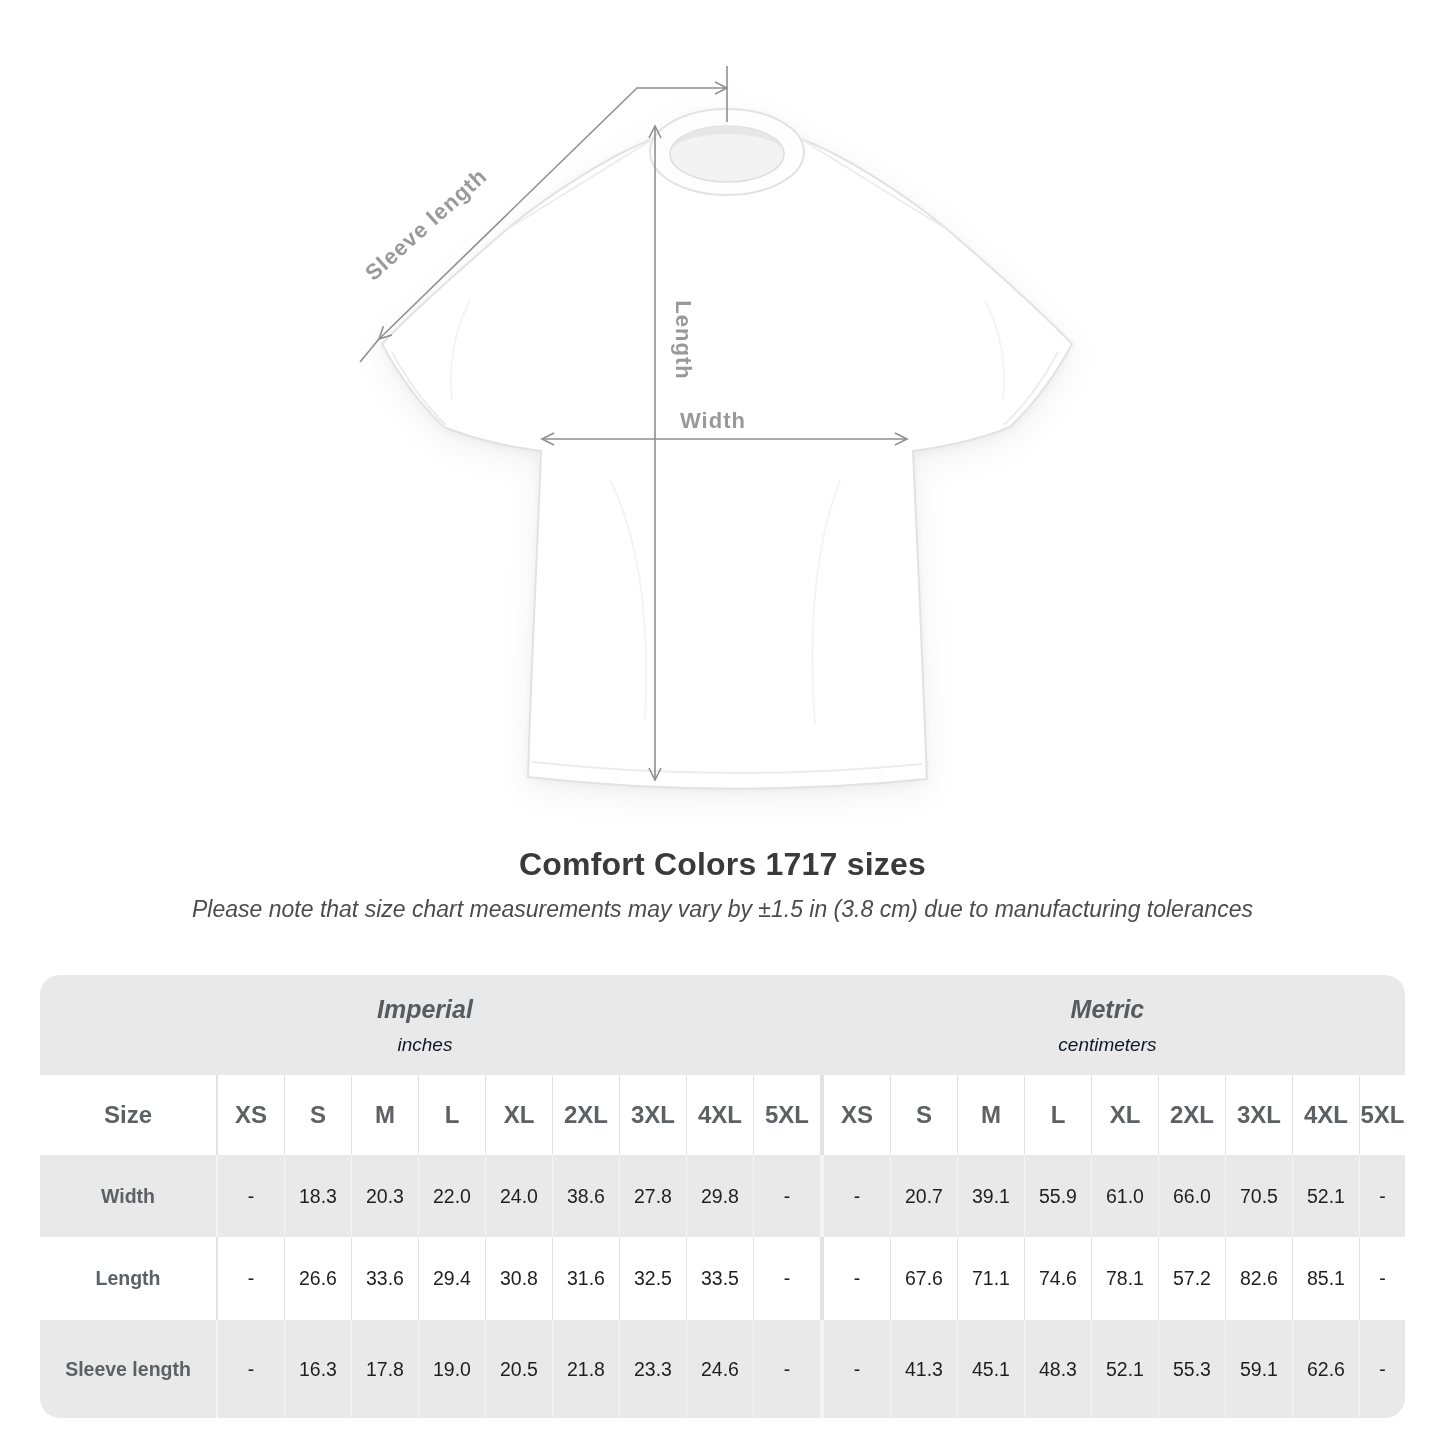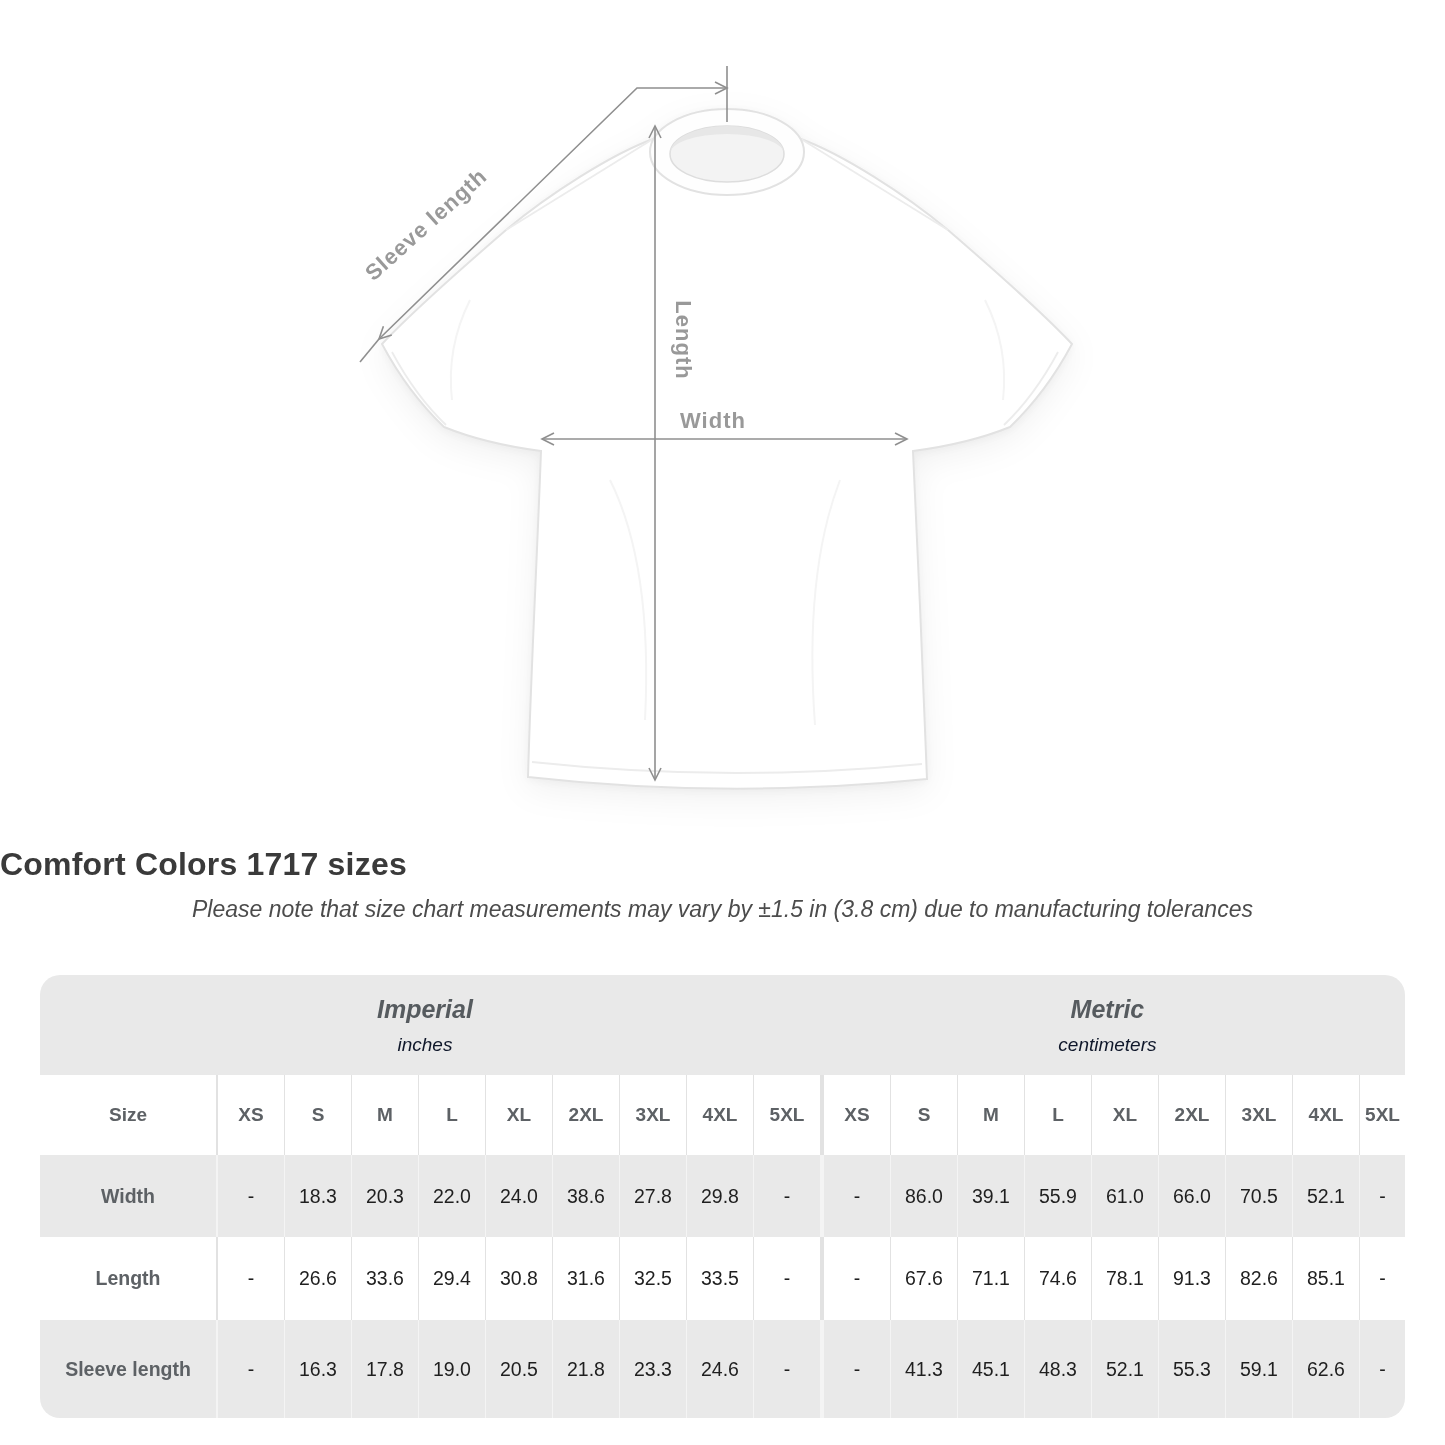--- a/index.html
+++ b/index.html
@@ -7,21 +7,21 @@
         font-family:"Liberation Sans", sans-serif;}
   
   .diagram-svg{position:absolute;top:0;left:0;}
   .shirt{filter:drop-shadow(0 10px 16px rgba(0,0,0,0.055)) drop-shadow(0 2px 5px rgba(0,0,0,0.04));}
   .shirt-outline{fill:#ffffff;stroke:#e2e2e2;stroke-width:2;}
   .seam{fill:none;stroke:#ececec;stroke-width:1.8;}
   .fold{fill:none;stroke:#f4f4f4;stroke-width:2;}
   .dims line,.dims polyline{stroke:#8f8f8f;stroke-width:1.6;fill:none;}
   .dim-label{fill:#999999;font-weight:bold;font-size:22px;letter-spacing:1px;}
   
-  .title{position:absolute;top:846px;left:0;width:100%;
+  .title{position:absolute;top:846px;left:0;width:100%;text-align:center;
          font-size:32px;font-weight:bold;color:#3a3a3a;letter-spacing:.2px;}
   .note{position:absolute;top:896px;left:0;width:100%;text-align:center;
         font-style:italic;font-size:23px;color:#4c4c4c;}
   
   .size-table{position:absolute;left:40px;top:975px;width:1365px;border-radius:20px;overflow:hidden;text-align:right;}
   .band{display:flex;height:100px;background:#e9e9e9;}
   .band-sec{display:flex;flex-direction:column;align-items:center;justify-content:center;gap:10px;}
   .band-left{width:56.4%;}
   .band-right{width:43.6%;}
   .ug-name{font-size:25px;font-weight:bold;font-style:italic;color:#565b5f;}
@@ -33,21 +33,21 @@
   .r-width{height:82px;}
   .r-length{height:83px;}
   .r-sleeve{height:98px;}
   .cell{flex:0 0 auto;width:66px;display:flex;align-items:center;justify-content:center;
         font-size:19.5px;color:#1f1f1f;border-left:1px solid #e2e2e2;}
   .row.gray .cell{border-left-color:#f4f4f4;}
   .cell.first{border-left-width:2px;}
   .cell.gsep{border-left-width:4px;}
   .cell.last{flex:1 1 auto;}
   .label-cell{width:176px;border-left:none !important;font-weight:bold;color:#5d6165;}
-  .header-row .cell{font-weight:bold;color:#5d6165;font-size:19px;}
+  .header-row .cell{font-weight:bold;color:#5d6165;font-size:24px;}
 </style>
 </head>
 <body>
 
 <div class="page">
 
   <svg class="diagram-svg" width="1445" height="845" viewBox="0 0 1445 845">
     <defs>
       <marker id="arr" viewBox="0 0 16 16" refX="14" refY="8" markerWidth="16" markerHeight="16" orient="auto-start-reverse" markerUnits="userSpaceOnUse">
         <path d="M2,2 L14,8 L2,14" fill="none" stroke="#8f8f8f" stroke-width="1.6"></path>
@@ -142,21 +142,21 @@
       <div class="cell first">-</div>
       <div class="cell">18.3</div>
       <div class="cell">20.3</div>
       <div class="cell">22.0</div>
       <div class="cell">24.0</div>
       <div class="cell">38.6</div>
       <div class="cell">27.8</div>
       <div class="cell">29.8</div>
       <div class="cell">-</div>
       <div class="cell gsep">-</div>
-      <div class="cell">86.0</div>
+      <div class="cell">20.7</div>
       <div class="cell">39.1</div>
       <div class="cell">55.9</div>
       <div class="cell">61.0</div>
       <div class="cell">66.0</div>
       <div class="cell">70.5</div>
       <div class="cell">52.1</div>
       <div class="cell last">-</div>
     </div>
 
     <div class="row white r-length">
@@ -168,21 +168,21 @@
       <div class="cell">30.8</div>
       <div class="cell">31.6</div>
       <div class="cell">32.5</div>
       <div class="cell">33.5</div>
       <div class="cell">-</div>
       <div class="cell gsep">-</div>
       <div class="cell">67.6</div>
       <div class="cell">71.1</div>
       <div class="cell">74.6</div>
       <div class="cell">78.1</div>
-      <div class="cell">91.3</div>
+      <div class="cell">57.2</div>
       <div class="cell">82.6</div>
       <div class="cell">85.1</div>
       <div class="cell last">-</div>
     </div>
 
     <div class="row gray r-sleeve">
       <div class="cell label-cell">Sleeve length</div>
       <div class="cell first">-</div>
       <div class="cell">16.3</div>
       <div class="cell">17.8</div>

